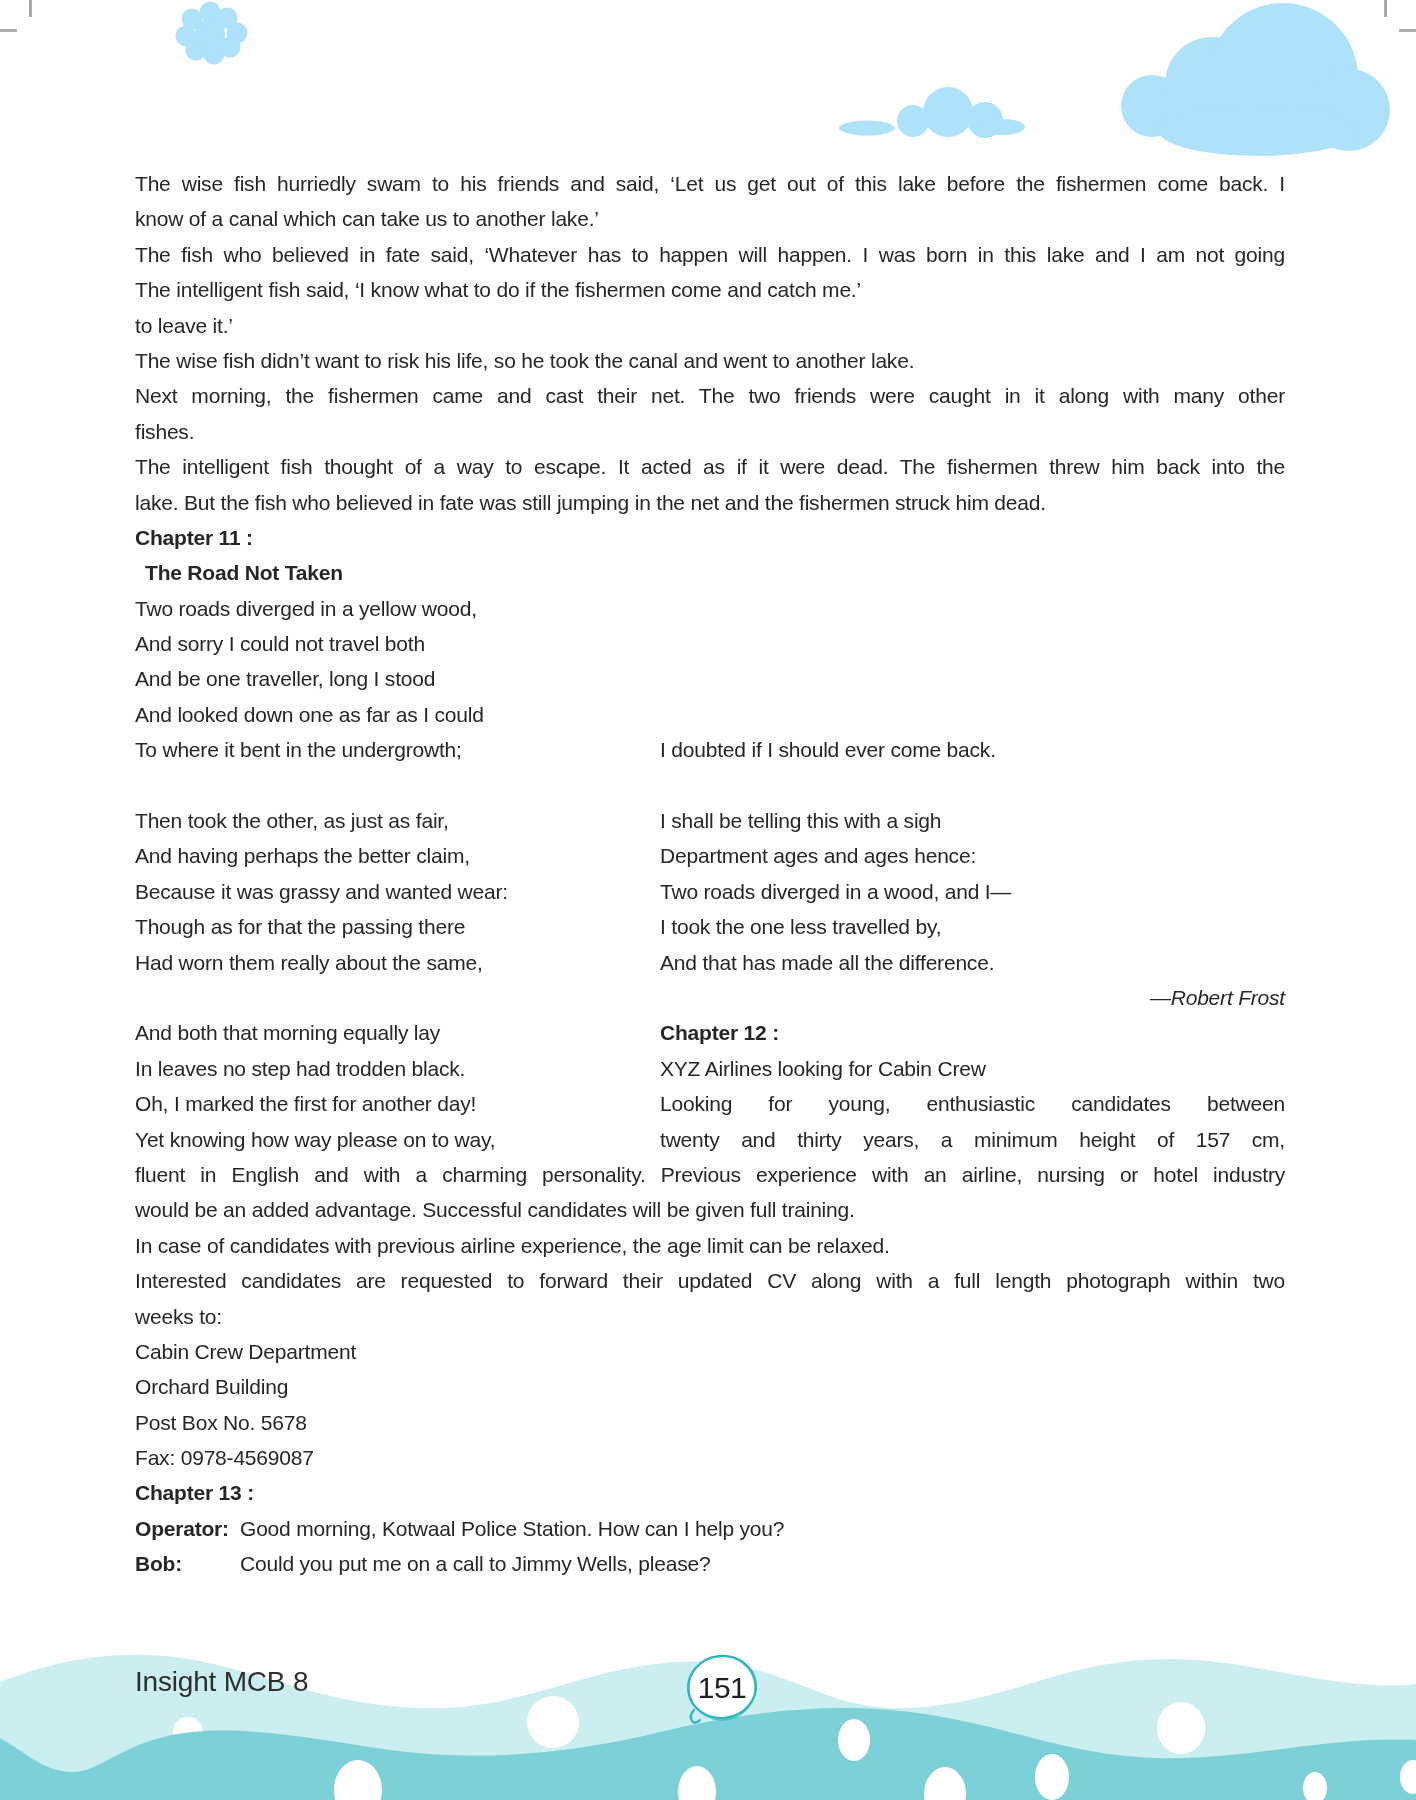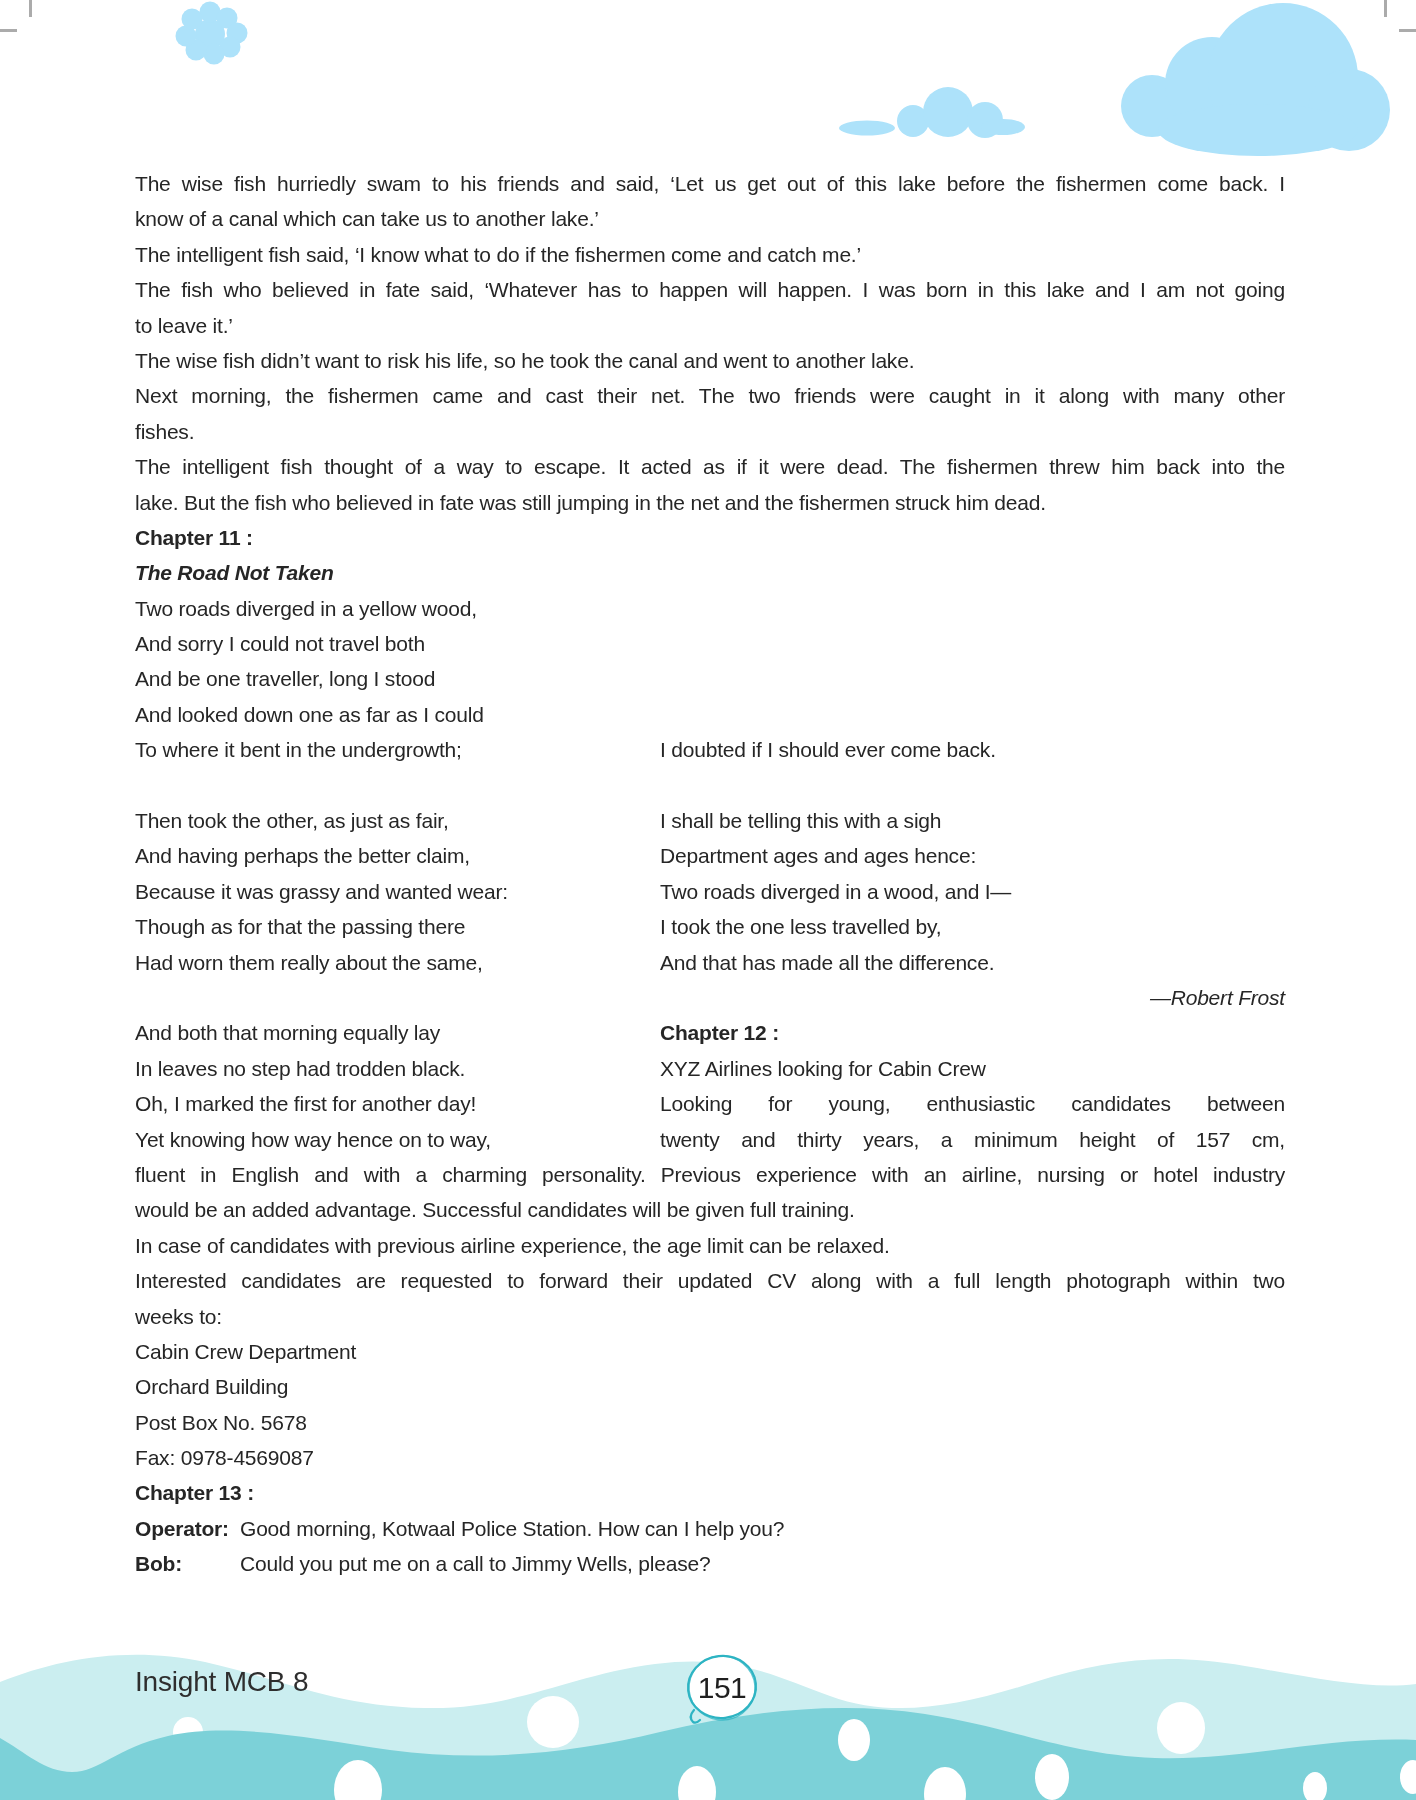--- a/index.html
+++ b/index.html
@@ -20,21 +20,21 @@
   .content{
     position:absolute;left:135px;top:166px;width:1150px;
     font-size:21px;line-height:35.4px;letter-spacing:-0.2px;
   }
   .line{height:35.4px;white-space:nowrap;}
   .line.stretch{
     white-space:normal;text-align:justify;text-align-last:justify;
     overflow:hidden;
   }
   .b{font-weight:700;}
-  .i{font-style:italic;}
+  .i{margin-left:10px;}
   .cols{position:relative;}
   .colL{display:inline-block;text-align:right;}
   .colR{position:absolute;left:525px;top:0;right:0;display:block;}
   .colR.jr{text-align:justify;text-align-last:justify;white-space:normal;overflow:hidden;height:35.4px;}
   .ra{text-align:right;font-style:italic;}
   .dlabel{display:inline-block;width:105px;font-weight:700;}
   
   .footer-title{
     position:absolute;left:135px;top:1666px;
     font-size:28px;letter-spacing:-0.2px;color:#2e2e2e;z-index:6;
@@ -86,22 +86,22 @@
       <circle cx="1212" cy="84" r="47"></circle>
       <circle cx="1283" cy="78" r="75"></circle>
       <circle cx="1349" cy="110" r="41"></circle>
       <ellipse cx="1258" cy="130" rx="100" ry="26"></ellipse>
     </g>
   </svg>
 
   <div class="content">
     <div class="line stretch">The wise fish hurriedly swam to his friends and said, ‘Let us get out of this lake before the fishermen come back. I</div>
     <div class="line">know of a canal which can take us to another lake.’</div>
+    <div class="line stretch">The fish who believed in fate said, ‘Whatever has to happen will happen. I was born in this lake and I am not going</div>
     <div class="line">The intelligent fish said, ‘I know what to do if the fishermen come and catch me.’</div>
-    <div class="line stretch">The fish who believed in fate said, ‘Whatever has to happen will happen. I was born in this lake and I am not going</div>
     <div class="line">to leave it.’</div>
     <div class="line">The wise fish didn’t want to risk his life, so he took the canal and went to another lake.</div>
     <div class="line stretch">Next morning, the fishermen came and cast their net. The two friends were caught in it along with many other</div>
     <div class="line">fishes.</div>
     <div class="line stretch">The intelligent fish thought of a way to escape. It acted as if it were dead. The fishermen threw him back into the</div>
     <div class="line">lake. But the fish who believed in fate was still jumping in the net and the fishermen struck him dead.</div>
 
     <div class="line b">Chapter 11 :</div>
     <div class="line b i">The Road Not Taken</div>
 
@@ -146,21 +146,21 @@
     </div>
     <div class="line cols">
       <span class="colL">In leaves no step had trodden black.</span>
       <span class="colR">XYZ Airlines looking for Cabin Crew</span>
     </div>
     <div class="line cols">
       <span class="colL">Oh, I marked the first for another day!</span>
       <span class="colR jr">Looking for young, enthusiastic candidates between</span>
     </div>
     <div class="line cols">
-      <span class="colL">Yet knowing how way hence on to way,</span>
+      <span class="colL">Yet knowing how way please on to way,</span>
       <span class="colR jr">twenty and thirty years, a minimum height of 157 cm,</span>
     </div>
 
     <div class="line stretch">fluent in English and with a charming personality. Previous experience with an airline, nursing or hotel industry</div>
     <div class="line">would be an added advantage. Successful candidates will be given full training.</div>
     <div class="line">In case of candidates with previous airline experience, the age limit can be relaxed.</div>
     <div class="line stretch">Interested candidates are requested to forward their updated CV along with a full length photograph within two</div>
     <div class="line">weeks to:</div>
 
     <div class="line">Cabin Crew Department</div>

